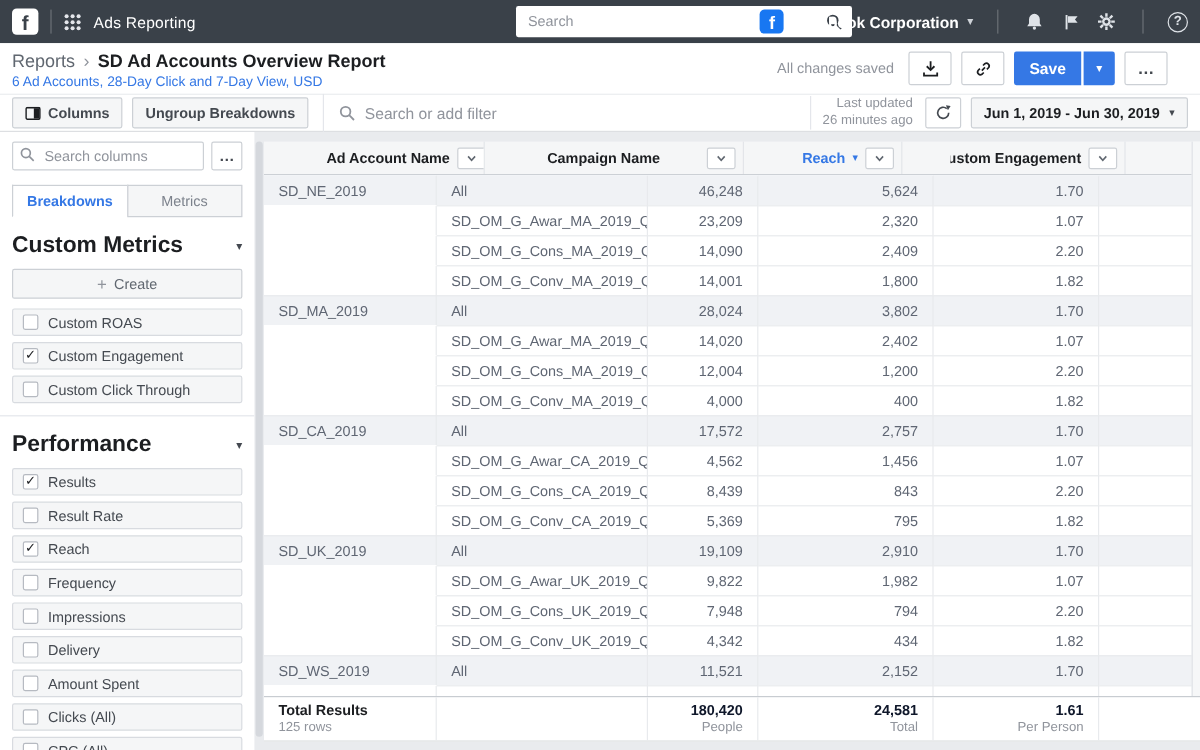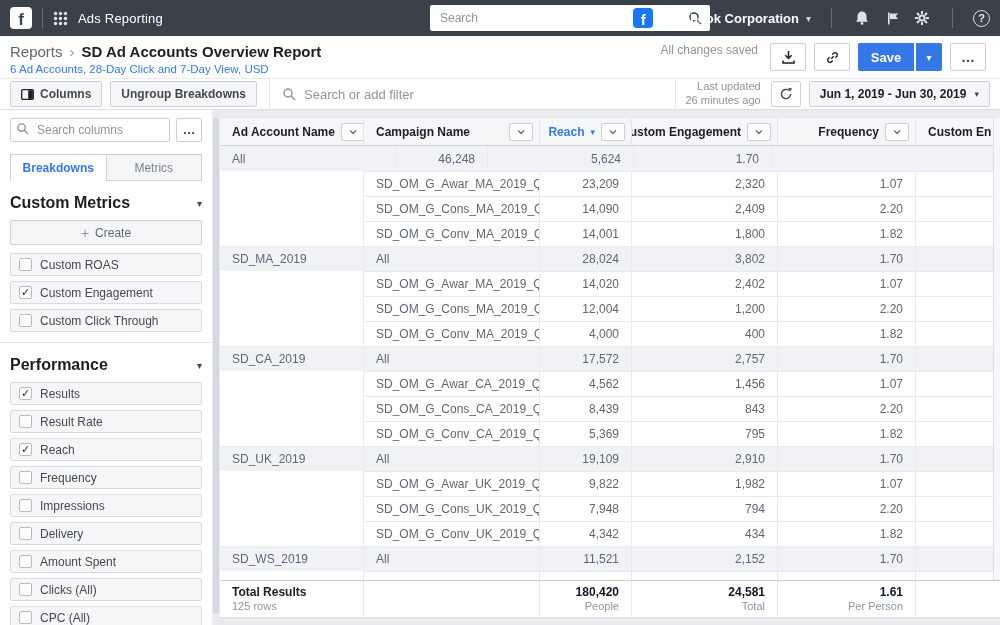--- a/index.html
+++ b/index.html
@@ -28,21 +28,21 @@
   .tb-icon { display:flex; align-items:center; justify-content:center; width:20px; height:20px; cursor:pointer; }
   .help-circle { width:17px; height:17px; border:1.5px solid #dfe3e8; border-radius:50%; color:#dfe3e8; font-size:11px; font-weight:bold; display:flex; align-items:center; justify-content:center; cursor:pointer; }
 
   
   .pg-header { height:42px; background:#fff; position:relative; padding:7px 0 0 10px; }
   .crumb-line { display:flex; align-items:baseline; gap:7px; }
   .crumb-root { font-size:15px; color:#606770; cursor:pointer; }
   .crumb-sep { font-size:15px; color:#90949c; }
   .pg-title { font-size:15px; font-weight:bold; color:#1c1e21; }
   .pg-sub { margin-top:3px; font-size:11.5px; color:#3578e5; cursor:pointer; }
-  .pg-actions { position:absolute; right:14px; top:7px; display:flex; align-items:flex-start; gap:8px; }
+  .pg-actions { position:absolute; right:27px; top:7px; display:flex; align-items:center; gap:8px; }
   .saved-status { color:#90949c; font-size:12px; margin-right:4px; }
   .icon-btn { width:36px; height:28px; background:#fff; border:1px solid #ccd0d5; border-radius:2px; display:flex; align-items:center; justify-content:center; }
   .save-group { display:flex; gap:2px; }
   .save-btn { height:28px; width:56px; background:#3578e5; color:#fff; border:none; border-radius:2px 0 0 2px; font-weight:bold; font-size:13px; }
   .save-caret { height:28px; width:26px; background:#3578e5; color:#fff; border:none; border-radius:0 2px 2px 0; font-size:10px; }
   .more-btn { font-weight:bold; color:#444950; font-size:14px; line-height:8px; }
 
   
   .toolbar { height:32px; background:#fff; border-bottom:1px solid #dddfe2; border-top:1px solid #e9ebee; display:flex; align-items:center; padding:0 10px; }
   .gray-btn { height:26px; background:#f5f6f7; border:1px solid #ccd0d5; border-radius:2px; font-size:12px; font-weight:bold; color:#444950; display:flex; align-items:center; gap:6px; padding:0 10px; }
@@ -65,36 +65,36 @@
   .sb-search { position:relative; flex:1; height:24px; }
   .sb-search input { width:100%; height:100%; border:1px solid #ccd0d5; border-radius:2px; padding:0 18px 0 26px; font-size:12px; }
   .sb-search input::placeholder { color:#90949c; }
   .sb-search .mag { position:absolute; left:6px; top:4px; }
   .sb-more { width:26px; height:24px; background:#fff; border:1px solid #ccd0d5; border-radius:2px; font-weight:bold; color:#444950; font-size:13px; line-height:6px; }
   .sb-tabs { display:flex; margin-top:12px; }
   .sb-tab { flex:1; height:27px; display:flex; align-items:center; justify-content:center; font-size:12px; border:1px solid #ccd0d5; background:#f5f6f7; color:#7c828c; cursor:pointer; }
   .sb-tab + .sb-tab { margin-left:-1px; }
   .sb-tab.active { background:#fff; color:#3578e5; font-weight:bold; border-bottom-color:#fff; }
   .sb-sec-header { display:flex; align-items:center; justify-content:space-between; margin:13px 0 8px 0; cursor:pointer; }
-  .sb-sec-title { font-size:16px; font-weight:bold; color:#1c1e21; }
+  .sb-sec-title { font-size:19px; font-weight:bold; color:#1c1e21; }
   .sb-caret { font-size:10px; color:#444950; }
   .sb-create { width:100%; height:25px; background:#f5f6f7; border:1px solid #ccd0d5; border-radius:2px; color:#606770; font-size:12px; display:flex; align-items:center; justify-content:center; gap:6px; margin-bottom:8px; }
   .sb-plus { font-size:14px; color:#90949c; }
   .sb-item { height:23px; background:#f5f6f7; border:1px solid #d8dbe0; border-radius:2px; display:flex; align-items:center; margin-bottom:5px; cursor:pointer; }
   .sb-checkbox { width:13px; height:13px; background:#fff; border:1px solid #b6bac1; border-radius:2px; margin:0 8px; font-size:11px; line-height:11px; color:#1c1e21; text-align:center; font-weight:bold; }
   .sb-item-label { font-size:12px; color:#444950; }
   .sb-divider { border-top:1px solid #e4e6eb; margin:10px -10px 0 -10px; }
 
   .side-gap { width:8px; position:relative; }
   .side-scroll-thumb { position:absolute; left:1px; top:8px; width:6px; height:496px; border-radius:3px; background:#d5d8dd; cursor:pointer; }
 
   
   .table-wrap { flex:1; padding-top:8px; position:relative; overflow:hidden; }
   .thead { display:flex; height:28px; background:#f5f6f7; border-bottom:1px solid #ccd0d5; }
-  .hcell { display:flex; align-items:center; gap:6px; padding:0 6px 0 12px; flex-shrink:0; border-right:1px solid #e3e5e9; overflow:hidden; }
+  .hcell { display:flex; align-items:center; gap:6px; padding:0 6px 0 12px; flex-shrink:0; border-right:1px solid #e3e5e9; overflow:hidden;margin-left:40px; }
   .hcell:last-child { border-right:none; }
   .hcell.right { justify-content:flex-end; padding:0 6px; }
   .hlabel { font-size:12px; font-weight:bold; color:#1c1e21; white-space:nowrap; }
   .hlabel.sorted { color:#3578e5; }
   .sortcaret { color:#3578e5; font-size:9px; }
   .hmenu { width:24px; height:18px; background:#fff; border:1px solid #ccd0d5; border-radius:2px; display:flex; align-items:center; justify-content:center; flex-shrink:0; }
   .hcell:not(.right) .hmenu { margin-left:auto; }
 
   .cw0{width:144px}.cw1{width:176px}.cw2{width:92px}.cw3{width:146px}.cw4{width:138px}.cw5{width:130px}
 
@@ -395,20 +395,21 @@
               <polyline points="2.5,4 6,7.8 9.5,4" fill="none" stroke="#606770" stroke-width="1.6"></polyline>
             </svg>
           </button>
         </div>
         <div class="hcell cw5">
           <span class="hlabel">Custom En</span>
         </div>
       </div>
     <div class="tbody" id="t-body">
         <div class="trow group">
+          <div class="tcell cw0">SD_NE_2019</div>
           <div class="tcell cw1">All</div>
           <div class="tcell cw2 num">46,248</div>
           <div class="tcell cw3 num">5,624</div>
           <div class="tcell cw4 num">1.70</div>
           <div class="tcell cw5"></div>
         </div>
         <div class="trow">
           <div class="tcell cw0 no-top"></div>
           <div class="tcell cw1">SD_OM_G_Awar_MA_2019_Q2</div>
           <div class="tcell cw2 num">23,209</div>

